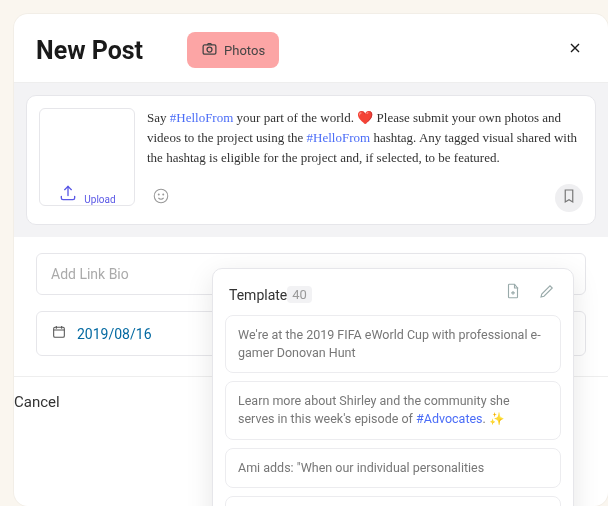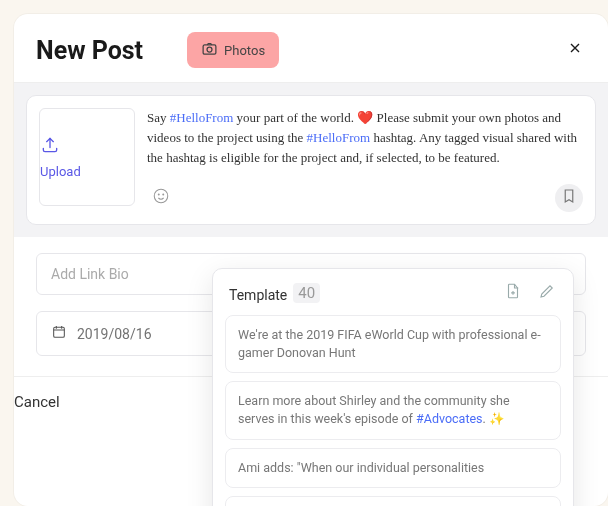--- a/index.html
+++ b/index.html
@@ -69,26 +69,26 @@
       border: 1px solid #e6e6ea;
       padding: 12px;
       position: relative;
     }
     .upload-box {
       width: 96px;
       height: 98px;
       border: 1px solid #e6e6ea;
       border-radius: 6px;
       display: flex;
-      flex-direction: column;
-      align-items: flex-start;
+      flex-direction: row;
+      align-items: flex-end;
       justify-content: center;
       gap: 6px;
       color: #5a58e6;
-      font-size: 13px;
+      font-size: 10px;
       cursor: pointer;
       flex-shrink: 0;
     }
     .upload-box svg { width: 20px; height: 20px; stroke:#5a58e6; }
     .compose-main { flex: 1; display: flex; flex-direction: column; }
     .composed-text {
       font-size: 13px;
       line-height: 1.55;
       color: #333;
       font-family: Liberation Serif, serif;
@@ -124,21 +124,21 @@
       border-radius: 6px;
       padding: 12px 14px;
       font-size: 14px;
       color: #aaa;
       display: flex;
       align-items: center;
       gap: 10px;
       background:#fff;
     }
     .field svg { width:16px; height:16px; color:#555; }
-    .field .has-value { color:#737373; }
+    .field .has-value { color:#0369a1; }
 
     .footer-bar {
       display: flex;
       margin-top: 20px;
       border-top: 1px solid #eee;
     }
     .cancel-btn {
       flex: 0 0 auto;
       padding: 16px 0 0 0;
       width: 280px;
@@ -161,26 +161,25 @@
       padding: 14px 12px 14px 12px;
     }
     .template-header {
       display: flex;
       align-items: flex-end;
       margin-bottom: 12px;
       padding: 0 4px;
     }
     .template-title { font-size: 14px; color:#333; }
     .template-count {
-      font-size: 15px;
+      font-size: 13px;
       color:#999;
       background:#f2f2f4;
       border-radius:4px;
       padding: 1px 5px;
-      margin-left: 6px;
     }
     .template-actions { margin-left: auto; display:flex; gap:14px; }
     .template-actions .ta { width:20px; height:20px; color:#9aa; cursor:pointer; display:flex; align-items:center; justify-content:center;}
     .template-actions svg { width:18px; height:18px; }
     .template-list { display:flex; flex-direction:column; gap:8px;}
     .template-item {
       border: 1px solid #ececef;
       border-radius: 8px;
       padding: 10px 12px;
       font-size: 12.5px;

